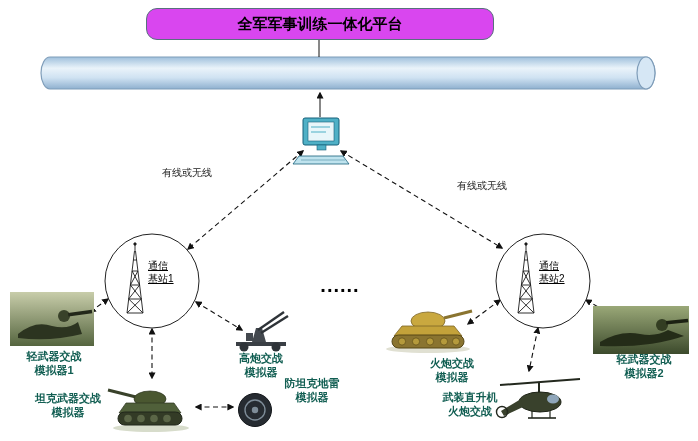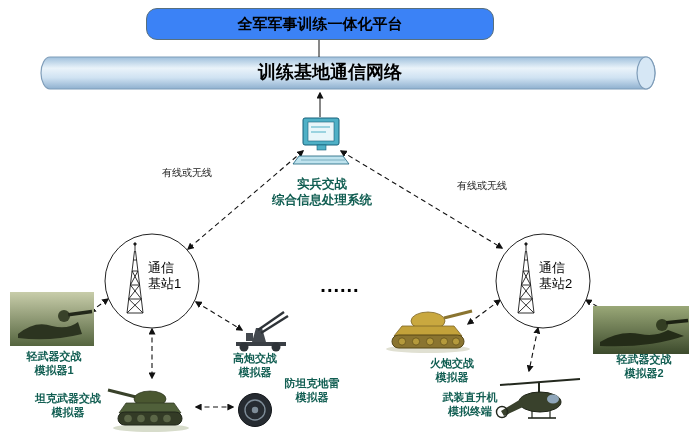--- a/index.html
+++ b/index.html
@@ -4,37 +4,37 @@
 <style>
   html,body{margin:0;padding:0;background:#fff;}
   .canvas{
     position:relative;width:698px;height:441px;background:#ffffff;
     font-family:"Liberation Sans","DejaVu Sans",sans-serif;overflow:hidden;
   }
   .layer{position:absolute;left:0;top:0;}
   .lbl{position:absolute;text-align:center;white-space:pre-line;line-height:1.3;}
   .title-box{
     position:absolute;left:146px;top:8px;width:346px;height:30px;
-    background:#3b82f6;border:1px solid #58707e;border-radius:11px;
+    background:#d946ef;border:1px solid #58707e;border-radius:11px;
     display:flex;align-items:center;justify-content:center;
     font-size:15px;font-weight:700;color:#000;
   }
   .cyl-label{left:230px;top:61px;width:200px;font-size:18px;font-weight:700;color:#000;}
   .proc-label{left:228px;top:176px;width:188px;font-size:12.5px;font-weight:700;color:#115e52;}
   .link-label{font-size:10px;color:#1a1a1a;}
   .link-left{left:151px;top:166px;width:72px;}
   .link-right{left:446px;top:179px;width:72px;}
-  .station-label{font-size:13px;color:#000;text-align:left;line-height:1.25;}
+  .station-label{font-size:10px;color:#000;text-align:left;line-height:1.25;text-decoration:underline;}
   .station-1{left:148px;top:260px;width:54px;}
   .station-2{left:539px;top:260px;width:54px;}
   .ellipsis{left:303px;top:272px;width:74px;font-size:20px;font-weight:800;letter-spacing:1px;color:#000;}
   .sim-label{font-size:11px;font-weight:700;color:#115e52;}
   .sim-1{left:10px;top:349px;width:88px;}
   .sim-2{left:26px;top:391px;width:84px;}
-  .sim-3{left:215px;top:351px;width:80px;}
+  .sim-3{left:221px;top:351px;width:80px;}
   .sim-4{left:274px;top:376px;width:76px;}
   .sim-5{left:412px;top:356px;width:80px;}
   .sim-6{left:428px;top:390px;width:84px;}
   .sim-7{left:600px;top:352px;width:88px;}
 </style>
 </head>
 <body>
 
 <div class="canvas">
 
@@ -176,24 +176,21 @@
       <path d="M600,342 Q620,330 640,334 Q656,337 668,330 L684,336 Q650,348 600,346 Z" fill="#242c18"></path>
       <circle cx="662" cy="325" r="6" fill="#333d22"></circle>
       <rect x="666" y="321" width="22" height="3.5" fill="#1c2113" transform="rotate(-6 666 321)"></rect>
     </g>
   </svg>
 
   <div class="title-box">
     <span>全军军事训练一体化平台</span>
   </div>
 
-  <div class="lbl cyl-label">训练基地通信网络</div>
-
-  <div class="lbl proc-label">实兵交战
-综合信息处理系统</div>
+
 
   <div class="lbl link-label link-left">有线或无线</div>
   <div class="lbl link-label link-right">有线或无线</div>
 
   <div class="lbl station-label station-1">通信
 基站1</div>
   <div class="lbl station-label station-2">通信
 基站2</div>
 
   <div class="lbl ellipsis">......</div>
@@ -202,17 +199,17 @@
 模拟器1</div>
   <div class="lbl sim-label sim-2">坦克武器交战
 模拟器</div>
   <div class="lbl sim-label sim-3">高炮交战
 模拟器</div>
   <div class="lbl sim-label sim-4">防坦克地雷
 模拟器</div>
   <div class="lbl sim-label sim-5">火炮交战
 模拟器</div>
   <div class="lbl sim-label sim-6">武装直升机
-模拟终端</div>
+火炮交战</div>
   <div class="lbl sim-label sim-7">轻武器交战
 模拟器2</div>
 
 </div>
 
 </body></html>

